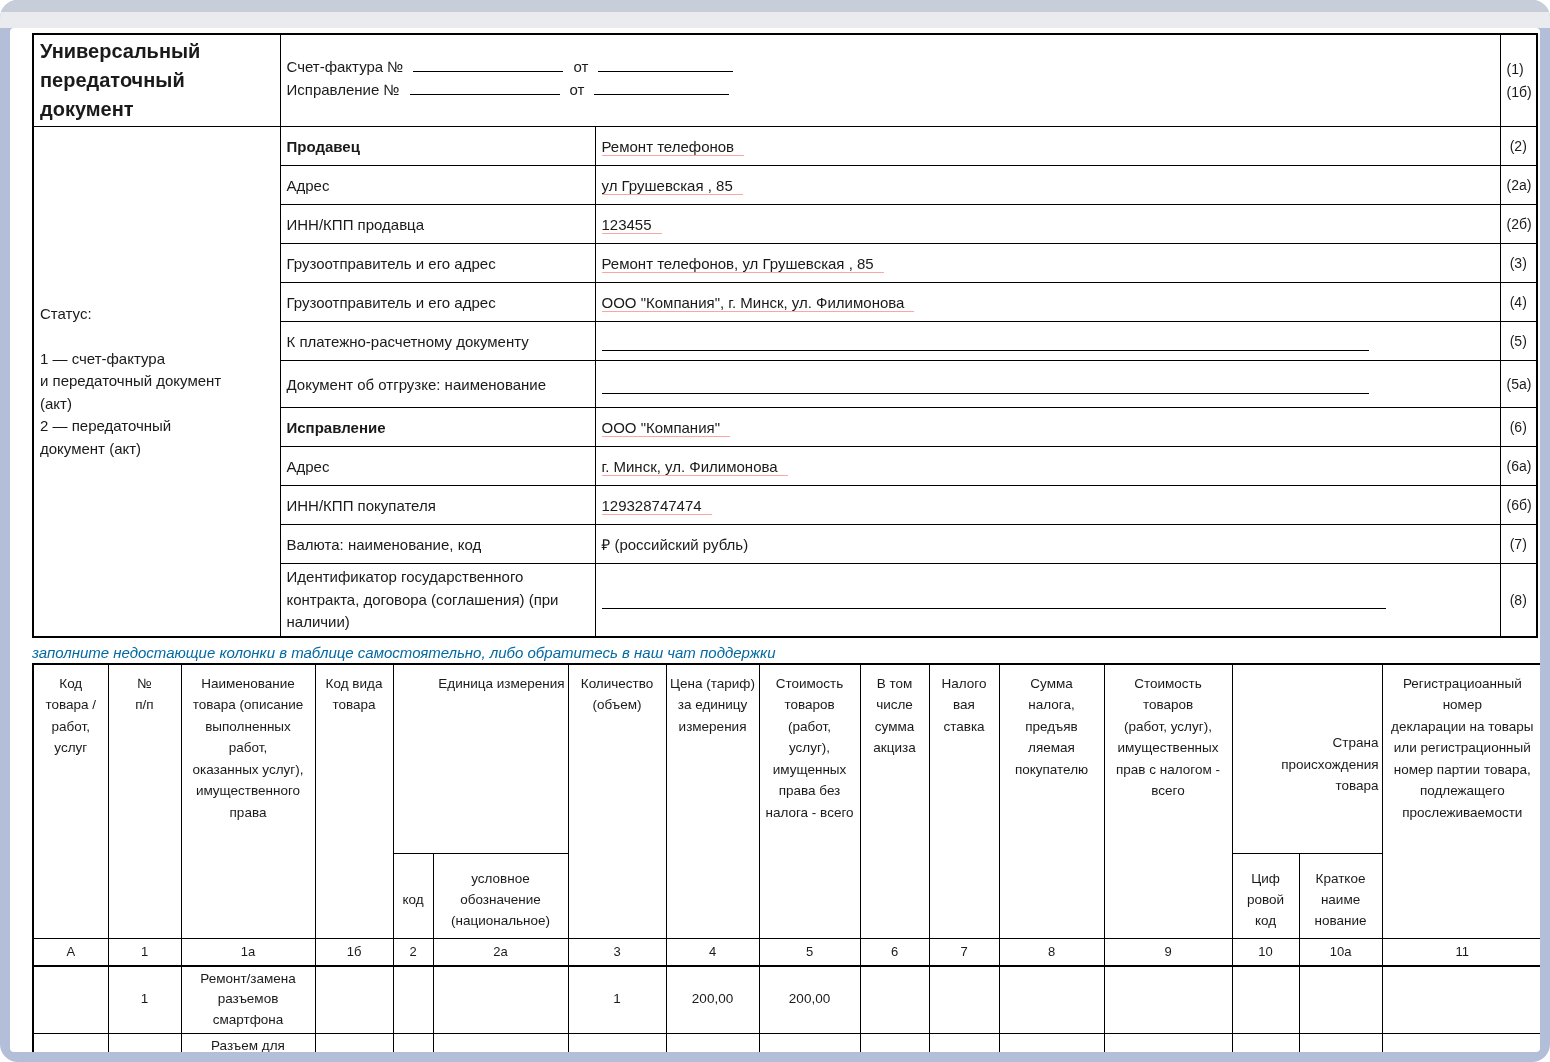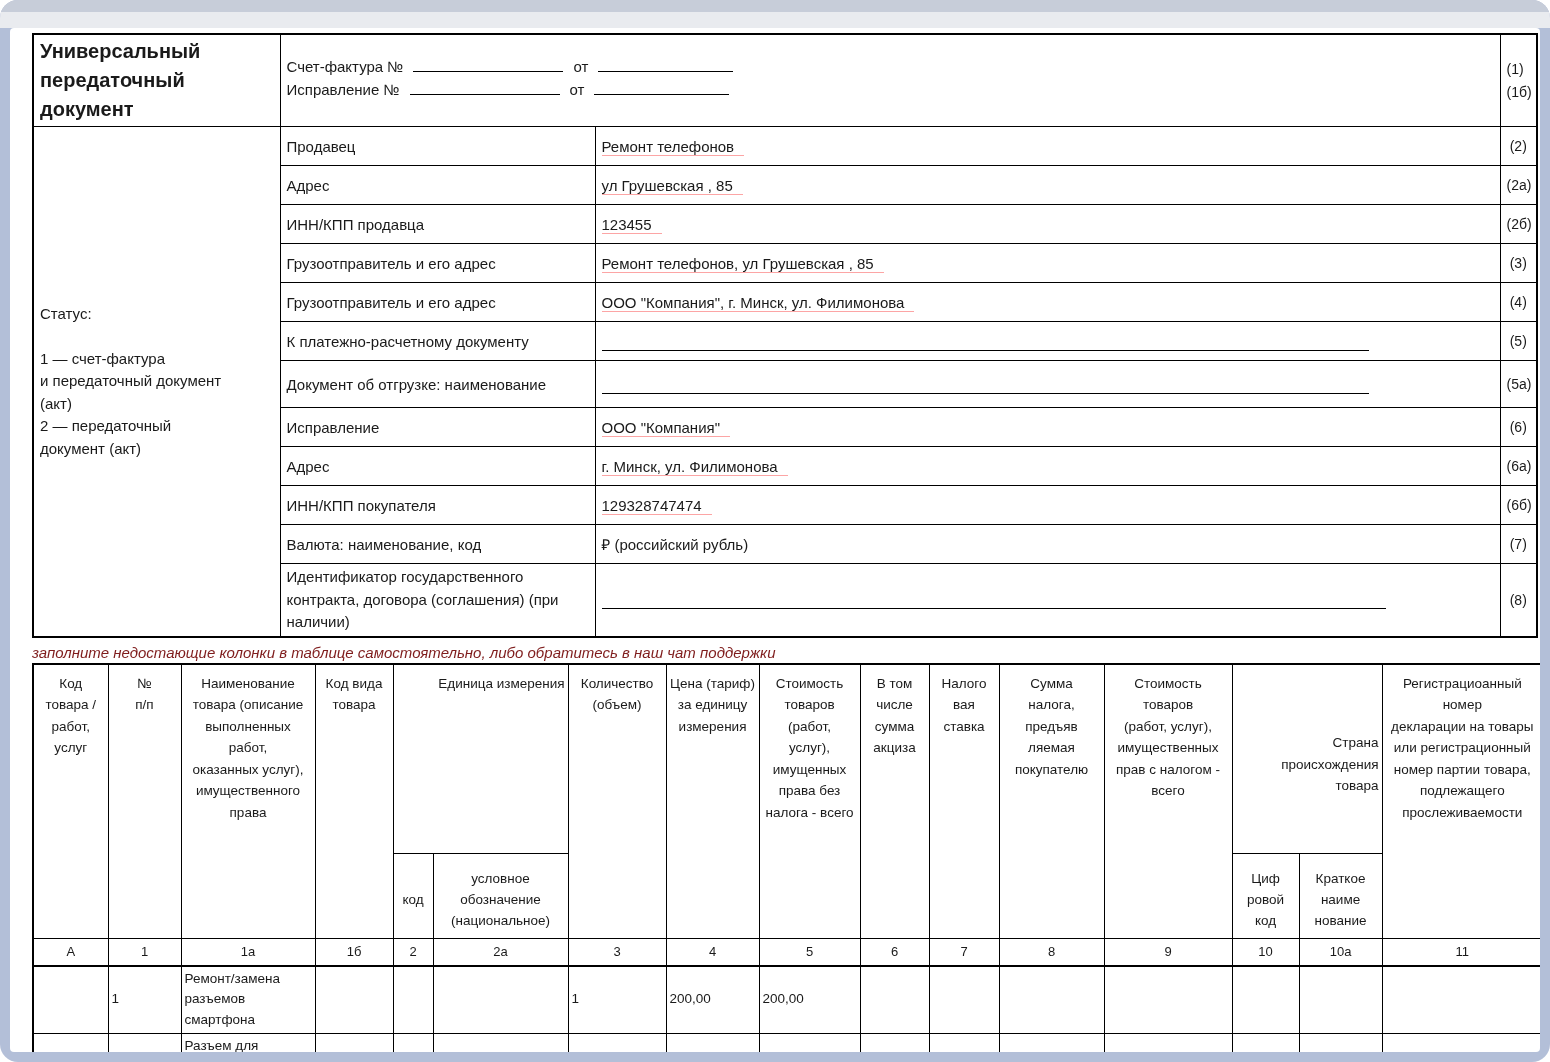--- a/index.html
+++ b/index.html
@@ -35,59 +35,59 @@
   .uform tr.rM td{height:42px;}
   .uform tr.rL td{height:61px;}
   .doc-title{
     font-weight:bold;font-size:20px;vertical-align:top;
     white-space:pre-line;line-height:1.45;padding-top:6px;
   }
   .status-cell{
     vertical-align:top;white-space:pre-line;line-height:1.5;
     padding-top:6px;
   }
-  .lab.bold{font-weight:normal;margin-left:30px;}
+  .lab.bold{font-weight:bold;margin-left:30px;}
   .lab-pre{white-space:pre-line;line-height:1.5;}
   .code-cell{text-align:center;padding:2px 2px;font-size:14px;}
   .codes-top{
     vertical-align:top;white-space:pre-line;text-align:left;
     padding:6px 4px;line-height:1.6;font-size:14px;
   }
   .uval{border-bottom:1px solid #fca5a5;padding-right:10px;}
   .fill-line{border-bottom:1px solid #000;width:86%;height:12px;margin-top:6px;}
   .fill-line.wide{width:88%;}
   .inv-cell{vertical-align:top;padding-top:8px;}
   .inv-line{margin-bottom:6px;}
   .blank{display:inline-block;border-bottom:1px solid #000;margin:0 10px;}
   .blank.w150{width:150px;}
   .blank.w135{width:135px;}
 
   
   .note{
-    color:#7f1d1d;font-style:italic;font-size:15px;
+    color:#0369a1;font-style:italic;font-size:15px;
     margin:6px 0 2px 0;
   }
 
   
   .mtab{
     border-collapse:collapse;table-layout:fixed;width:1510px;
     border:2px solid #000;font-size:13.5px;margin-top:2px;
   }
   .mtab th,.mtab td{border:1px solid #000;font-weight:normal;padding:2px 3px;}
   .mtab th{
     white-space:pre-line;text-align:center;vertical-align:top;
     padding-top:8px;line-height:1.6;
   }
   .mtab tr.ghead th.grp{height:172px;text-align:right;}
   .mtab th.vmid{vertical-align:middle;padding-top:14px;}
   .mtab tr.subhead th{height:70px;vertical-align:middle;line-height:1.55;padding-top:12px;}
   .mtab tr.numrow td{
     height:22px;text-align:center;border-bottom:2px solid #000;font-size:13px;
   }
-  .mtab tr.item td{text-align:left;vertical-align:middle;line-height:1.55;}
+  .mtab tr.item td{text-align:center;vertical-align:middle;line-height:1.55;}
   .mtab tr.item.tall td{height:45px;}
   .mtab td.pre{white-space:pre-line;}
 </style>
 </head>
 <body>
 
 <div class="window">
   <div class="topbar"></div>
   <div class="topbar2"></div>
   <div class="page">

